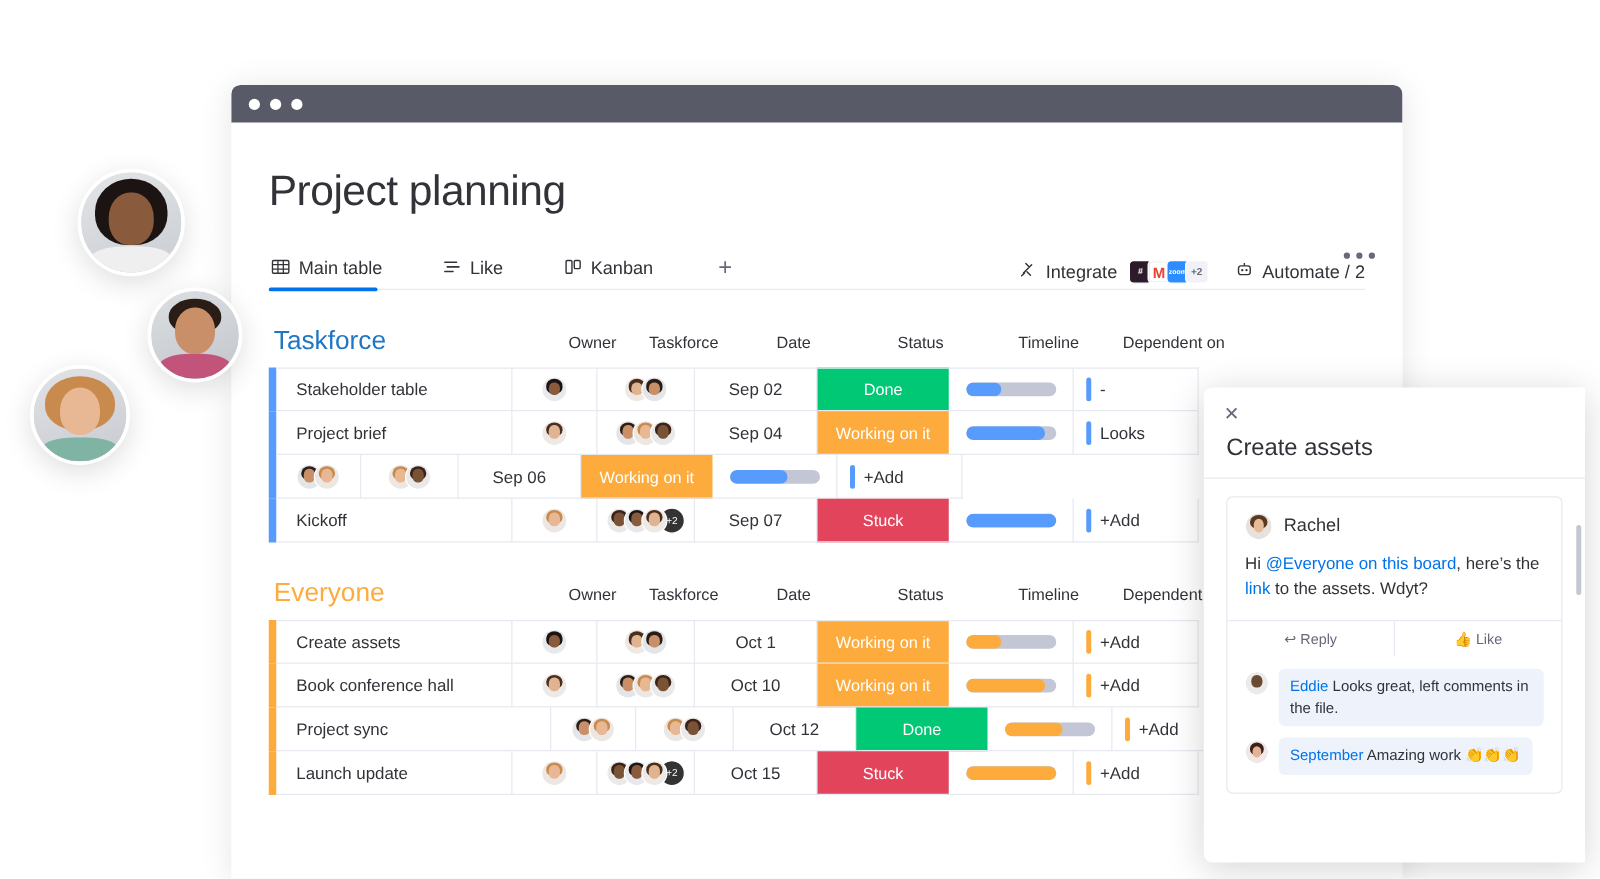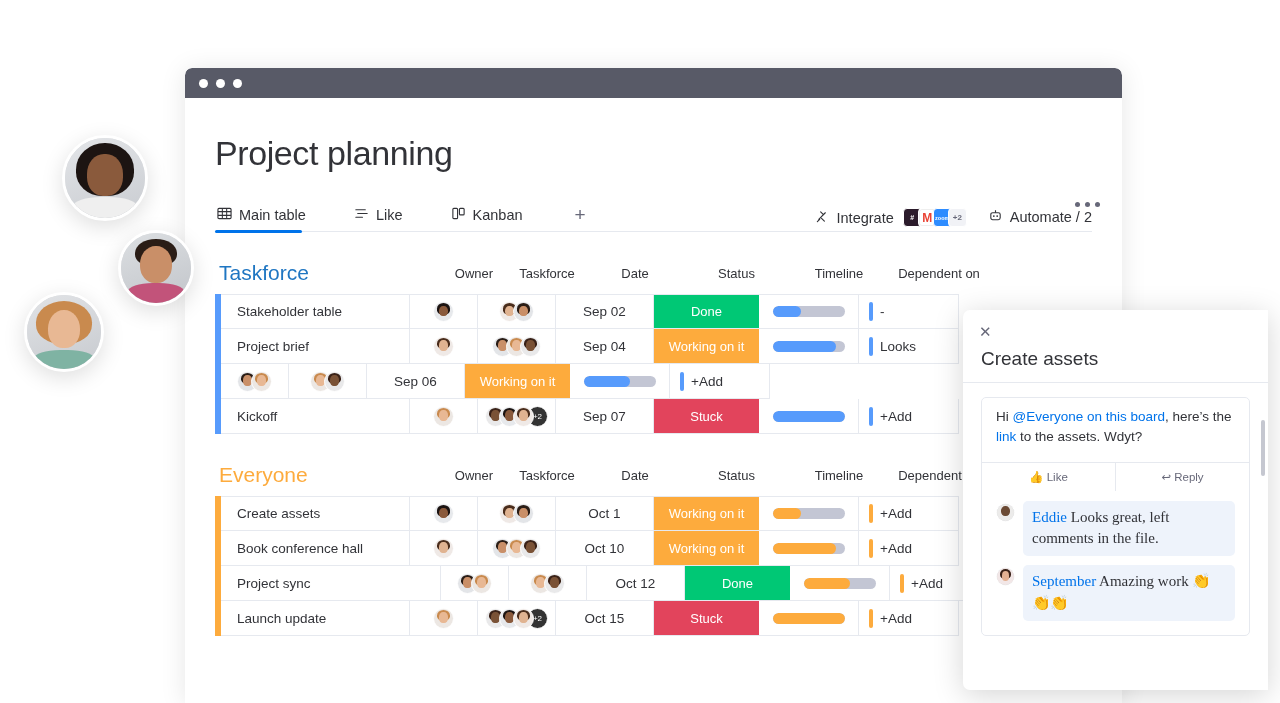--- a/index.html
+++ b/index.html
@@ -43,21 +43,21 @@
   .board-title { font-size:34px; font-weight:400; letter-spacing:-.4px; margin:36px 0 0 0; color:#323338; }
   .menu-dots { position:absolute; right:22px; top:68px; display:flex; gap:5px; }
   .menu-dots i { width:5px; height:5px; border-radius:50%; background:#676879; display:block; }
 
   
   .tabbar { display:flex; align-items:center; margin-top:26px; border-bottom:1px solid #e6e9ef; height:33px; position:relative; }
   .tab { display:flex; align-items:center; gap:7px; font-size:14.5px; color:#323338; height:33px; padding:0 10px 0 2px; margin-right:36px; cursor:pointer; position:relative; }
   .tab.active { font-weight:400; }
   .tab.active:after { content:""; position:absolute; left:0; right:14px; bottom:-1px; height:2.5px; background:#0073ea; border-radius:2px; }
   .tab-plus { font-size:19px; color:#676879; cursor:pointer; padding:0 6px; }
-  .tool-right { position:absolute; right:0; bottom:4px; display:flex; align-items:flex-start; gap:9px; }
+  .tool-right { position:absolute; right:0; bottom:4px; display:flex; align-items:center; gap:9px; }
   .tool-item { display:flex; align-items:center; gap:7px; font-size:14.5px; color:#323338; cursor:pointer; }
   .integ-stack { display:flex; align-items:center; margin-left:2px; }
   .hex { width:19px; height:19px; margin-left:-4px; border-radius:4px; display:flex; align-items:center; justify-content:center; font-size:7px; color:#fff; font-weight:bold; border:1.5px solid #fff; }
   .hex.slack { background:#2b1b2b; margin-left:0; }
   .hex.gmail { background:#fff; color:#ea4335; font-size:12px; line-height:1; border:1.5px solid #fff; box-shadow:0 0 0 1px #eee inset; }
   .hex.zoom { background:#2d8cff; font-size:5.5px; }
   .hex.more { background:#f1f2f6; color:#676879; font-size:8px; }
 
   
   .group { margin-top:26px; }
@@ -108,21 +108,21 @@
   .post-head .av { width:22px; height:22px; }
   .post-author { font-size:14.5px; color:#323338; }
   .post-body { padding:9px 14px 14px 14px; font-size:13.5px; line-height:1.5; color:#323338; }
   .lnk { color:#0073ea; }
   .post-actions { display:flex; border-top:1px solid #e6e9ef; }
   .pa { flex:1; text-align:center; padding:7px 0; font-size:11.5px; color:#676879; cursor:pointer; }
   .pa + .pa { border-left:1px solid #e6e9ef; }
   .replies { padding:10px 14px 14px 14px; display:flex; flex-direction:column; gap:9px; }
   .reply { display:flex; gap:8px; align-items:flex-start; }
   .reply .av { width:19px; height:19px; flex:0 0 19px; margin-top:2px; }
-  .bubble { background:#eef3fb; border-radius:5px; padding:6px 9px; font-size:15px; line-height:1.45; color:#323338;font-family:Liberation Serif, serif; }
+  .bubble { background:#eef3fb; border-radius:5px; padding:6px 9px; font-size:12px; line-height:1.45; color:#323338; }
   .bubble b { color:#0073ea; font-weight:400; }
   .pscroll { position:absolute; right:3px; top:110px; width:4px; height:56px; background:#c5c7d0; border-radius:3px; }
 </style>
 </head>
 <body>
 
 <div class="float-avatars">
   <div class="fav fav-1">
     <div class="face" style="background:linear-gradient(160deg,#e3e5e8,#c9ccd1)">
       <div class="hair" style="left:14%;top:6%;width:72%;height:66%;background:#1c1412"></div>
@@ -567,31 +567,40 @@
 
   </div>
 </div>
 
 <div class="popup">
   <div class="popup-close">✕</div>
   <div class="popup-title">Create assets</div>
   <div class="popup-sep"></div>
 
   <div class="post">
+    <div class="post-head">
+      <span class="av">
+        <span class="face" style="display:block;background:#e7e2de">
+          <span class="hair" style="left:16%;top:6%;width:68%;height:56%;background:#5c3a21;display:block"></span>
+          <span class="head" style="left:28%;top:20%;width:44%;height:54%;background:#e8bb98;display:block"></span>
+        </span>
+      </span>
+      <span class="post-author">Rachel</span>
+    </div>
     <div class="post-body">
       <span>Hi </span><span class="lnk">@Everyone on this board</span><span>, here’s the </span><span class="lnk">link</span><span> to the assets. Wdyt?</span>
     </div>
     <div class="post-actions">
+      <div class="pa">
+        <span>↩</span>
+        <span>Reply</span>
+      </div>
       <div class="pa">
         <span>👍</span>
         <span>Like</span>
-      </div>
-      <div class="pa">
-        <span>↩</span>
-        <span>Reply</span>
       </div>
     </div>
     <div class="replies">
       <div class="reply">
         <span class="av">
           <span class="face" style="display:block;background:#ecebea">
             <span class="head" style="left:24%;top:16%;width:52%;height:58%;background:#6b4a34;display:block"></span>
           </span>
         </span>
         <span class="bubble"><b>Eddie</b><span> Looks great, left comments in the file.</span></span>

